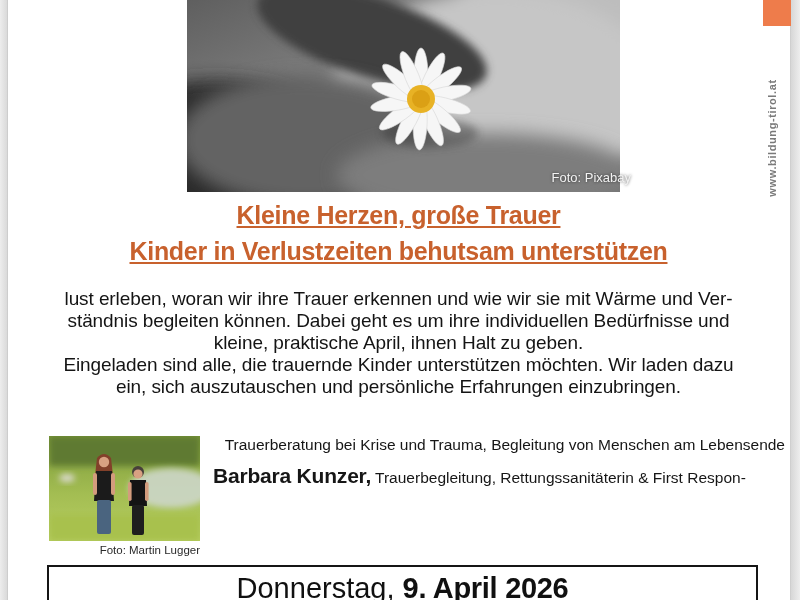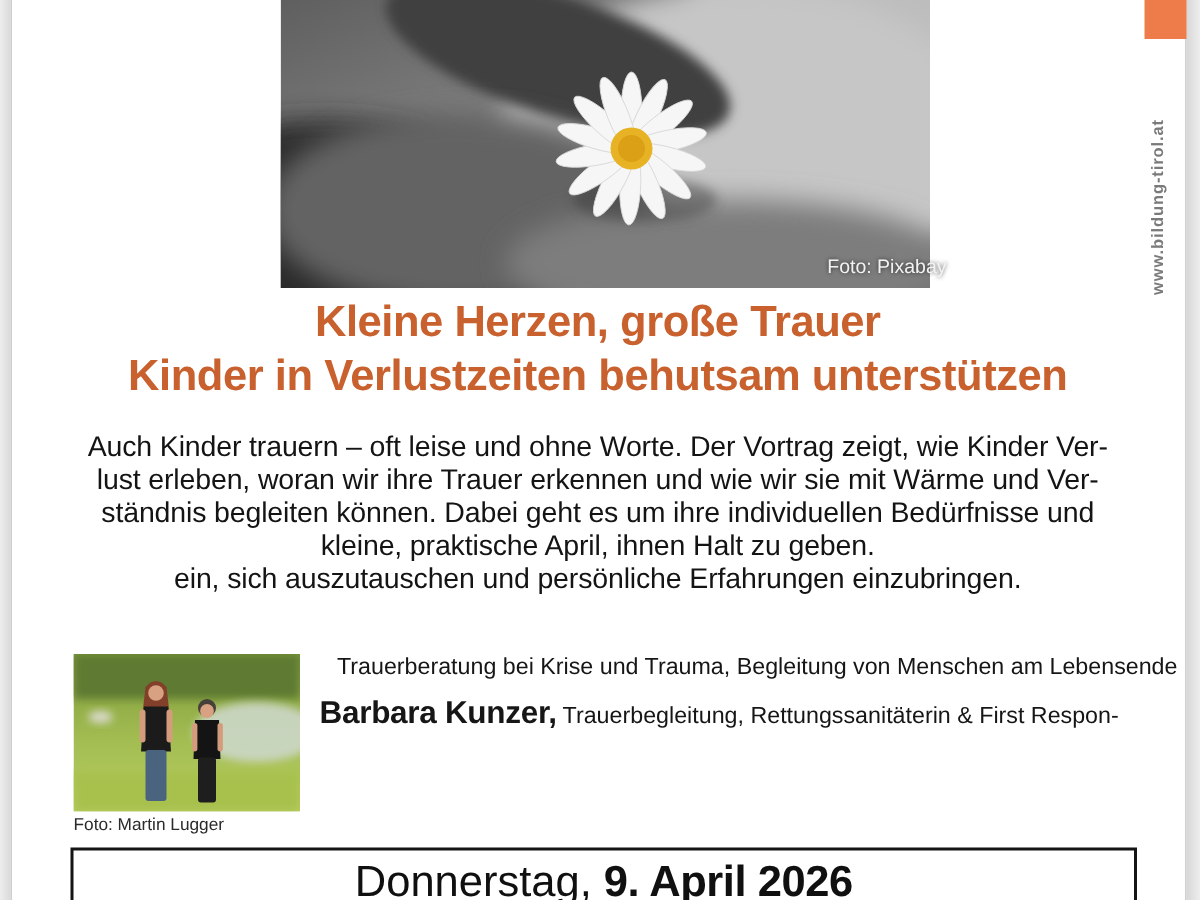--- a/index.html
+++ b/index.html
@@ -18,28 +18,28 @@
     white-space:nowrap;font-size:11px;font-weight:700;color:#7a7a7a;letter-spacing:.6px;cursor:pointer;
   }
   
   .hero{position:absolute;left:187px;top:0;width:452px;height:192px;margin:0;overflow:hidden;}
   .hero svg{display:block;width:433px;height:192px;}
   .hero-credit{position:absolute;right:8px;bottom:7px;font-size:13px;color:#f2f2f2;
     text-shadow:0 0 3px rgba(0,0,0,.65);}
   
   .title{position:absolute;left:8px;width:781px;top:197px;margin:0;text-align:center;
     color:#C8612D;font-weight:700;}
-  .title .t1,.title .t2{display:block;font-size:29px;line-height:36px;letter-spacing:-.3px;}
+  .title .t1,.title .t2{display:block;font-size:25px;line-height:36px;letter-spacing:-.3px;text-decoration:underline;}
   
   .intro{position:absolute;left:8px;width:781px;top:288px;text-align:center;
     font-size:19px;line-height:22px;letter-spacing:-.1px;color:#141414;}
   
   .speaker-photo-wrap{position:absolute;left:49px;top:436px;width:151px;}
   .speaker-photo-wrap svg{display:block;width:151px;height:105px;}
-  .photo-credit{margin-top:3px;font-size:11.5px;color:#2a2a2a;}
+  .photo-credit{margin-top:3px;font-size:11.5px;color:#2a2a2a;text-align:right;}
   .speakers{position:absolute;left:213px;top:434px;width:572px;}
   .speaker{margin-bottom:9px;}
   .speaker .line1{font-size:15.5px;line-height:24px;white-space:nowrap;}
   .speaker .name{font-size:21px;font-weight:700;letter-spacing:-.2px;margin-right:4px;}
   .speaker .line2{font-size:15.5px;line-height:21px;white-space:nowrap;text-align:right;}
   
   .date-box{position:absolute;left:47px;top:565px;width:707px;height:42px;
     border:2px solid #151515;background:#fff;text-align:center;}
   .date-box .inner{line-height:42px;font-size:29px;color:#101010;}
   .date-box .day{margin-right:8px;}
@@ -102,24 +102,24 @@
     </svg>
     <figcaption class="hero-credit">Foto: Pixabay</figcaption>
   </figure>
 
   <h1 class="title">
     <span class="t1">Kleine Herzen, große Trauer</span>
     <span class="t2">Kinder in Verlustzeiten behutsam unterstützen</span>
   </h1>
 
   <div class="intro">
-    <div>Auch Kinder trauern – oft leise und ohne Worte. Der Vortrag zeigt, wie Kinder Ver-</div>
     <div>lust erleben, woran wir ihre Trauer erkennen und wie wir sie mit Wärme und Ver-</div>
     <div>ständnis begleiten können. Dabei geht es um ihre individuellen Bedürfnisse und</div>
     <div>kleine, praktische April, ihnen Halt zu geben.</div>
+    <div>Eingeladen sind alle, die trauernde Kinder unterstützen möchten. Wir laden dazu</div>
     <div>ein, sich auszutauschen und persönliche Erfahrungen einzubringen.</div>
   </div>
 
   <div class="speaker-photo-wrap">
     <svg viewBox="0 0 151 105" aria-hidden="true">
       <defs>
         <linearGradient id="gg" x1="0" y1="0" x2="0" y2="1">
           <stop offset="0" stop-color="#7c9a3a"></stop>
             <stop offset="0.55" stop-color="#a3bd52"></stop>
             <stop offset="1" stop-color="#b9cf63"></stop>

